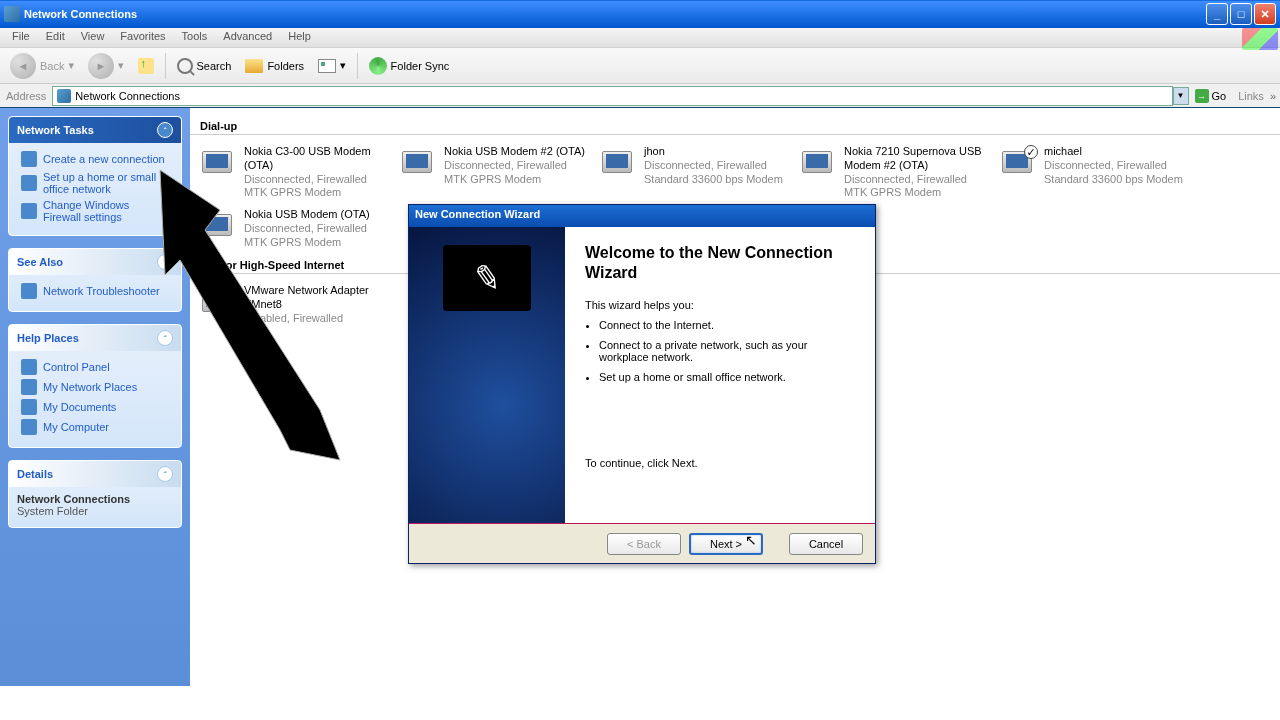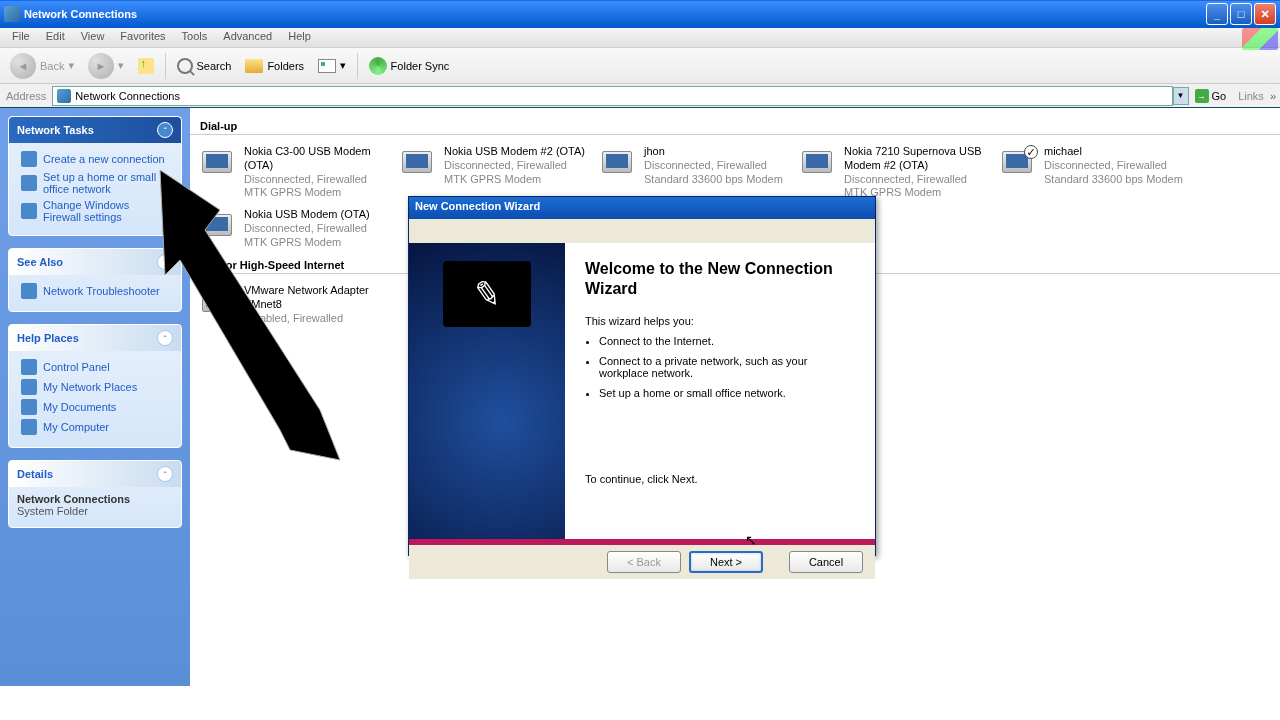--- a/index.html
+++ b/index.html
@@ -59,32 +59,32 @@
 .items { display: flex; flex-wrap: wrap; padding: 0 4px; }
 .conn-item { width: 200px; display: flex; gap: 6px; padding: 4px; }
 .conn-icon { width: 40px; height: 36px; position: relative; flex-shrink: 0; }
 .conn-icon .box { width: 30px; height: 22px; background: linear-gradient(to bottom,#eee,#bbb); border: 1px solid #888; border-radius: 2px; position: absolute; left: 4px; top: 6px; }
 .conn-icon .screen { width: 22px; height: 14px; background: #3a6aa8; position: absolute; left: 8px; top: 9px; }
 .conn-icon .check { position: absolute; right: 0; top: 0; width: 14px; height: 14px; background: #fff; border: 1px solid #444; border-radius: 50%; display: flex; align-items: center; justify-content: center; }
 .conn-meta { color: #888; line-height: 1.25; }
 .conn-name { color: #000; }
 
 
-.wizard { position: absolute; left: 408px; top: 196px; width: 468px; height: 360px; background: #ece9d8; border: 1px solid #0a246a; box-shadow: 2px 2px 6px rgba(0,0,0,0.4); }
+.wizard { position: absolute; left: 408px; top: 204px; width: 468px; height: 360px; background: #ece9d8; border: 1px solid #0a246a; box-shadow: 2px 2px 6px rgba(0,0,0,0.4); }
 .wiz-title { height: 22px; background: linear-gradient(to bottom,#1d6ed4,#0a4db0); color: #fff; font-weight: bold; padding: 3px 6px; }
-.wiz-body { display: flex; height: 296px; background: #fff; margin-top: 24px; }
+.wiz-body { display: flex; height: 296px; background: #fff; }
 .wiz-left { width: 156px; background: radial-gradient(circle at 60% 60%, #1f4f9e, #061540); position: relative; }
 .wiz-logo { position: absolute; left: 34px; top: 18px; width: 88px; height: 66px; background: #000; border-radius: 4px; display: flex; align-items: center; justify-content: center; }
 .wiz-logo::after { content:'✎'; color:#fff; font-size: 34px; transform: rotate(10deg); }
 .wiz-right { flex: 1; padding: 16px 20px; }
 .wiz-h1 { font-size: 16px; font-weight: bold; margin-bottom: 16px; line-height: 1.25; }
 .wiz-p { margin-bottom: 8px; }
 .wiz-ul { margin-left: 14px; margin-bottom: 14px; }
 .wiz-ul li { margin-bottom: 8px; list-style: disc; }
-.wiz-footer { height: 40px; border-top: 6px solid #be185d; display: flex; justify-content: flex-end; align-items: center; gap: 8px; padding: 0 12px; background: #ece9d8; }
+.wiz-footer { height: 40px; border-top: 1px solid #be185d; display: flex; justify-content: flex-end; align-items: center; gap: 8px; padding: 0 12px; background: #ece9d8; }
 .wiz-btn { width: 74px; height: 22px; background: linear-gradient(to bottom,#fff,#e8e8e8); border: 1px solid #888; border-radius: 3px; }
 .wiz-btn.default { border: 2px solid #2a6ac0; box-shadow: inset 0 0 2px #89b8ec; }
 .wiz-btn:disabled { color: #999; }
 
 
 .big-arrow { position: absolute; left: 150px; top: 160px; width: 200px; height: 320px; pointer-events: none; }
 
 .cursor-img { position: absolute; left: 745px; top: 532px; font-size: 14px; pointer-events:none; }
 
 .net-small-icon { width:14px; height:14px; background:linear-gradient(135deg,#5a9fd4,#2e6da4); border-radius:2px; }

